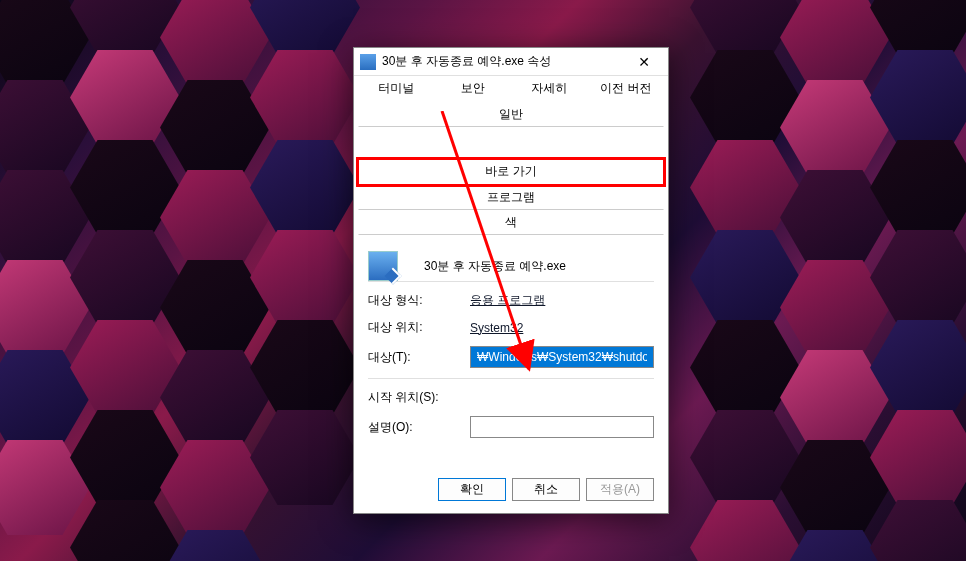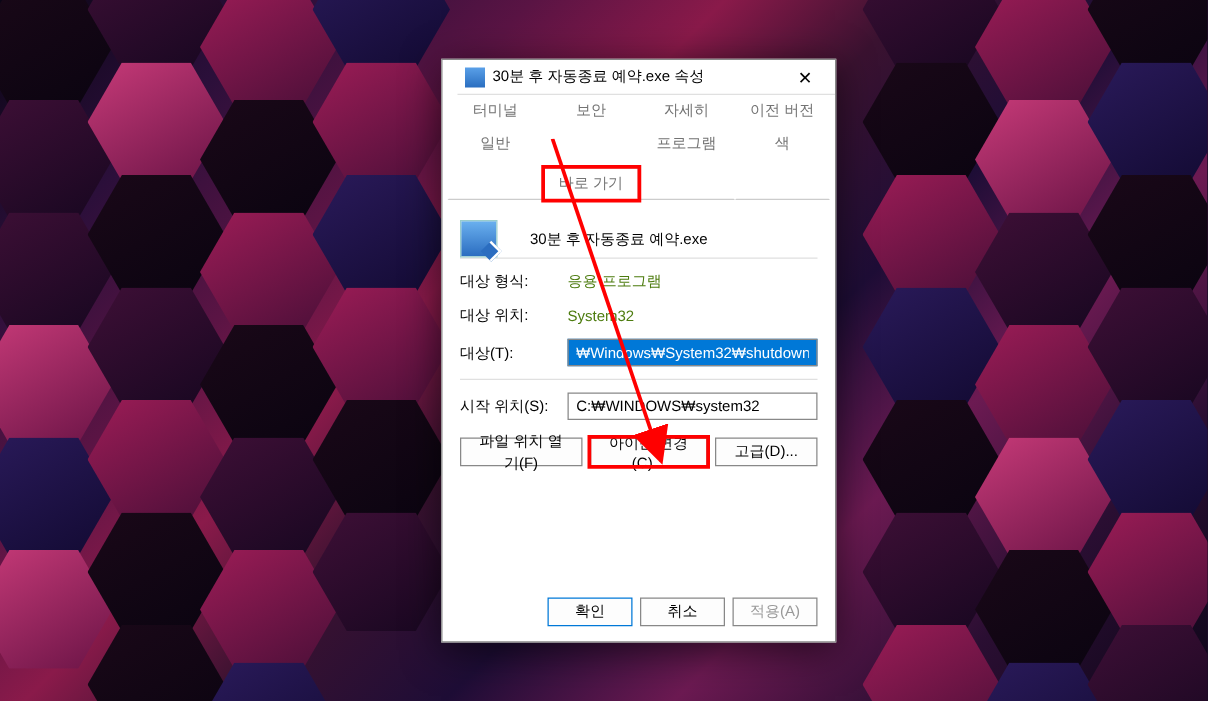--- a/index.html
+++ b/index.html
@@ -35,45 +35,44 @@
   width: 316px; height: 467px;
   background: #fff;
   border: 1px solid #888;
   box-shadow: 0 6px 30px rgba(0,0,0,.6);
 }
 .titlebar {
   height: 28px;
   display: flex; align-items: center;
   padding: 0 6px;
   border-bottom: 1px solid #e0e0e0;
-  margin-left: 12px;
 }
 .titlebar-icon {
   width: 16px; height: 16px;
   background: linear-gradient(#5aa0e8, #2a6ec0);
   margin-right: 6px;
 }
 .titlebar-text { flex: 1; font-size: 12px; color: #000; }
 .close-btn {
   width: 36px; height: 24px;
   display: flex; align-items: center; justify-content: center;
   font-size: 14px; font-family: Arial;
 }
 .tabs-wrap { padding: 0 4px; }
 .tab-row { display: flex; gap: 0; }
 .tab {
   padding: 3px 10px;
   font-size: 12px;
   border: 1px solid transparent;
-  color: #737373;
+  color: #000000;
   cursor: pointer;
   text-align: center;
 }
 .tab-row.top .tab { flex: 1; }
-.tab-row.bottom { margin-top: 1px; }
+.tab-row.bottom { margin-top: 1px; flex-direction: column; }
 .tab-row.bottom .tab { flex: 1; }
 .tab.active {
   background: #fff;
   border: 1px solid #ccc;
   border-bottom: 2px solid #fff;
   position: relative;
 }
 .tab-row.bottom .tab:not(.active) { border-bottom: 1px solid #ccc; }
 .tab-outline-red {
   outline: 3px solid #ff0000;
@@ -103,31 +102,32 @@
   border: 2px solid #fff;
   border-left: none; border-bottom: none;
   transform: rotate(45deg);
   background: #2b6dc0;
 }
 .header-name { font-size: 12px; color: #000; }
 
 .field-row {
   display: flex; align-items: center;
   margin-top: 10px;
-  gap: 8px;
+  gap: 24px;
 }
 .field-label {
   width: 78px;
   font-size: 12px;
   color: #000;
 }
 .field-value {
   flex: 1;
   font-size: 12px;
-  color: #4d7c0f;
+  color: #0f172a;
+  text-decoration: underline;
 }
 .input {
   flex: 1;
   height: 22px;
   border: 1px solid #888;
   padding: 2px 6px;
   font-size: 12px;
   font-family: inherit;
 }
 .input.selected {
@@ -280,28 +280,26 @@
     </div>
     <div class="field-row">
       <div class="field-label">대상(T):</div>
       <input class="input selected" value="₩Windows₩System32₩shutdown.exe /s /t 1800" style="">
     </div>
 
     <div class="hr"></div>
 
     <div class="field-row">
       <div class="field-label">시작 위치(S):</div>
-      <input class="input" value="C:₩WINDOWS₩system32" style="">
-    </div>
-
-    <div class="button-row">
-      <button class="btn">파일 위치 열기(F)</button>
-      <button class="btn outline-red">아이콘 변경(C)...</button>
-      <button class="btn">고급(D)...</button>
-    </div>
+    </div>
+    <div class="field-row">
+      <div class="field-label">설명(O):</div>
+      <input class="input" value="" style="">
+    </div>
+
   </div>
 
   <div class="footer">
     <button class="btn primary">확인</button>
     <button class="btn">취소</button>
     <button class="btn disabled">적용(A)</button>
   </div>
 
   <svg class="arrow" style="left:60px; top:63px; width:130px; height:280px;">
     <defs>

